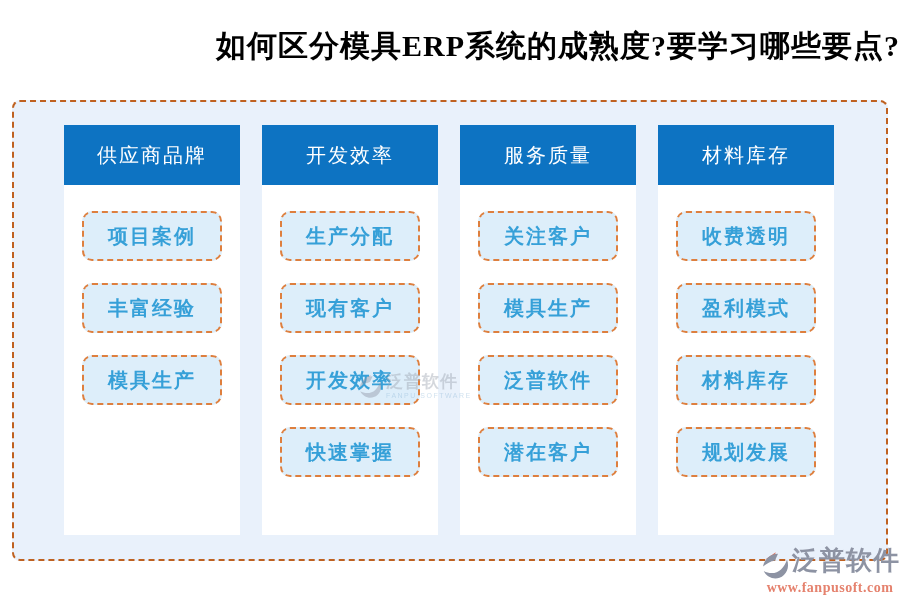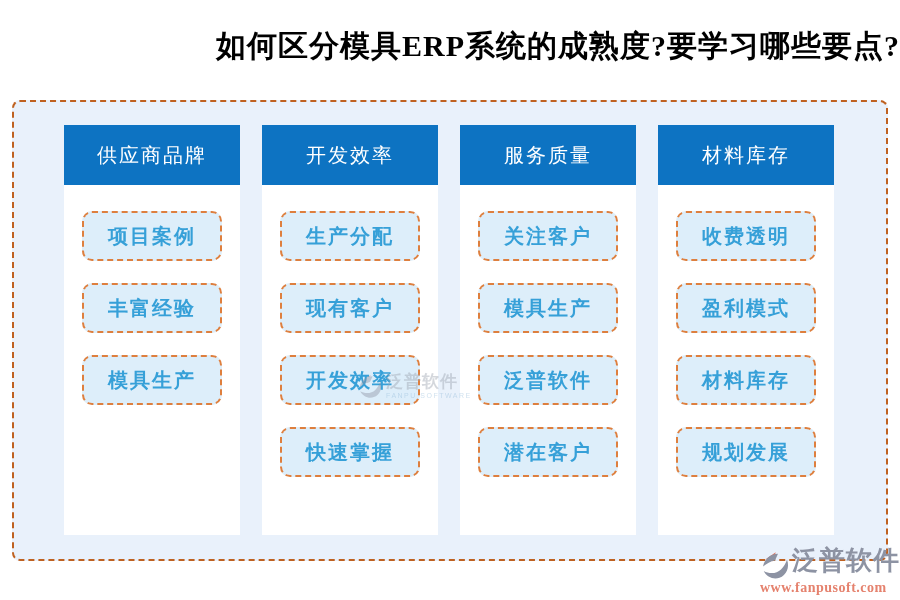--- a/index.html
+++ b/index.html
@@ -51,21 +51,21 @@
   .wm-center-brand{font-size:17px;font-weight:bold;color:#9aa2ae;letter-spacing:1px;}
   .wm-center-sub{font-size:7px;color:#8fb8d8;letter-spacing:1.5px;margin-top:2px;
     font-family:"Liberation Sans","DejaVu Sans",sans-serif;}
   .wm-bottom{
     position:absolute;left:760px;top:548px;z-index:6;line-height:1;
   }
   .wm-bottom-row{display:flex;align-items:flex-start;gap:2px;}
   .wm-bottom .logo{width:30px;height:30px;margin-top:2px;}
   .wm-bottom-brand{font-size:26px;font-weight:bold;color:#8d93a3;letter-spacing:1px;white-space:nowrap;}
   .wm-bottom-url{font-size:14px;font-weight:bold;color:#e5826e;margin-top:1px;
-    letter-spacing:0.5px;white-space:nowrap;}
+    letter-spacing:0.5px;white-space:nowrap;text-align:center;}
 </style>
 </head>
 <body>
 
 <div class="title">如何区分模具ERP系统的成熟度?要学习哪些要点?</div>
 
 <div class="panel">
   <div class="columns">
 
     <div class="column">

